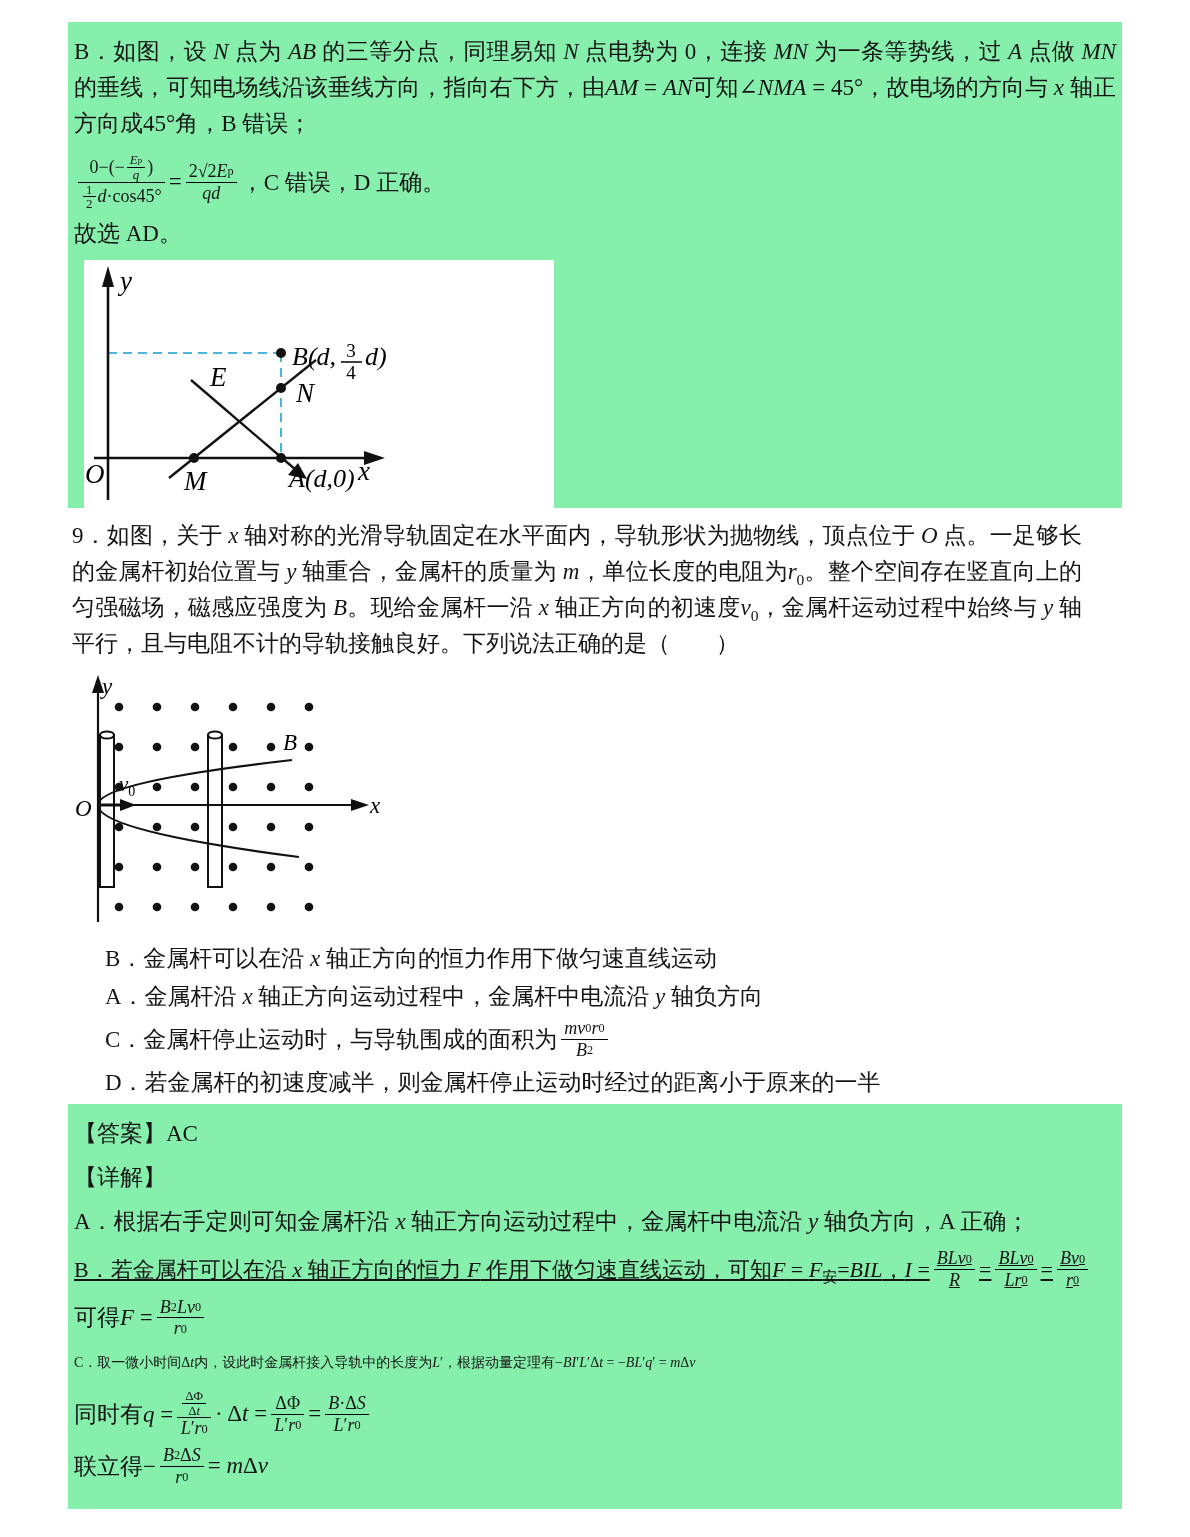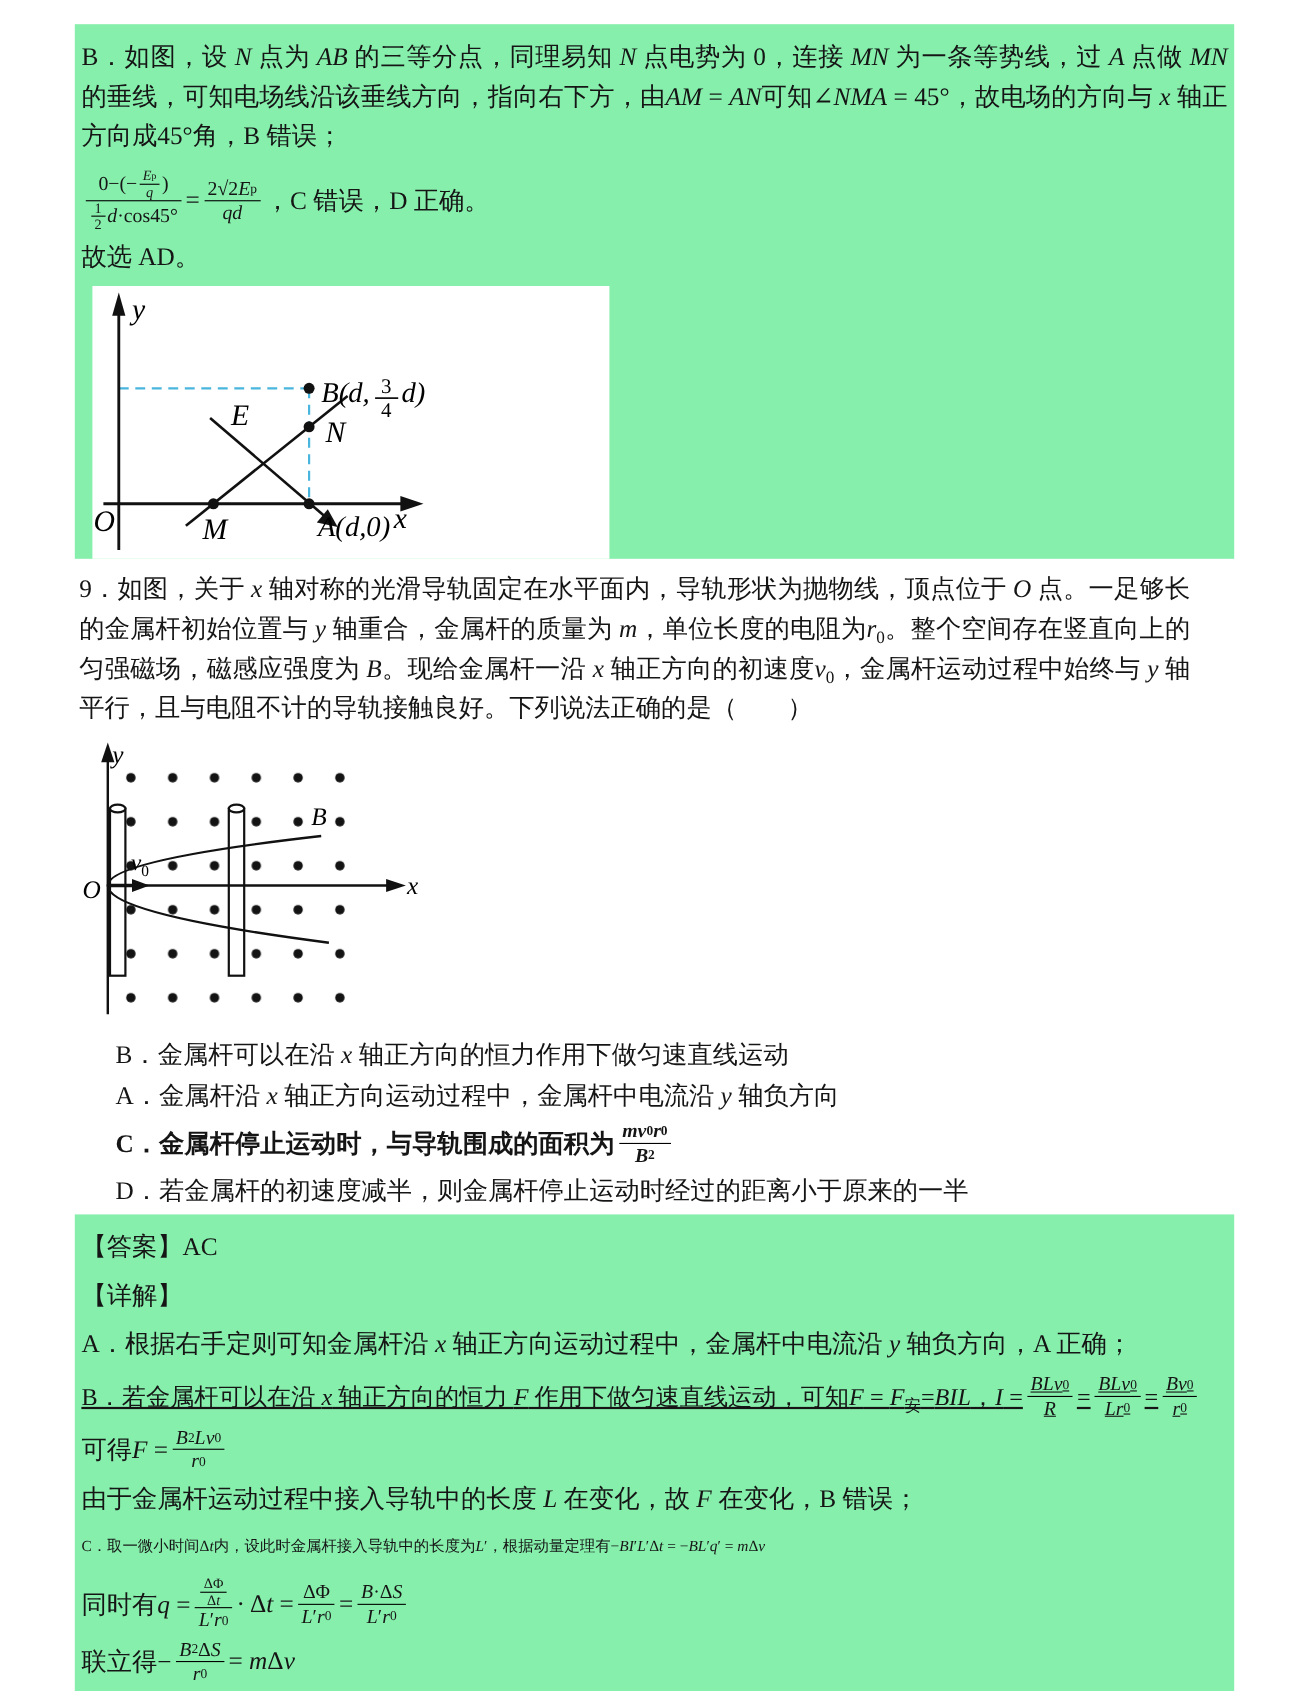--- a/index.html
+++ b/index.html
@@ -19,21 +19,21 @@
   .frac>.den{padding:0 3px;display:flex;align-items:center;justify-content:center;}
   .frac .frac{font-size:13px;margin:0 2px;line-height:1.05;}
   .cd-line{min-height:64px;margin:8px 0 2px 0;}
   .cram{font-size:22px;text-decoration:underline;}
   .tight{font-size:14px;}
   .fig1{width:470px;height:248px;background:#fff;margin:6px 0 0 10px;}
   .fig2{width:320px;height:260px;margin:8px 0 12px 0;}
   .q9{padding:10px 108px 0 72px;}
   .opts{margin-left:33px;}
   .opts p{line-height:34px;margin:0 0 4px 0;}
-  .optc{margin:4px 0 6px 0;font-weight:bold;}
+  .optc{margin:4px 0 6px 0;}
   svg text{font-family:"Liberation Serif","DejaVu Serif",serif;}
   .ital{font-style:italic;}
   .rom{font-style:normal;}
 </style>
 </head>
 <body>
 
 <div class="page">
 
   <div class="gray block1">
@@ -212,21 +212,20 @@
             <i>Lv</i>
             <sub>0</sub>
           </span>
           <span class="den">
             <i>r</i>
             <sub>0</sub>
           </span>
         </span>
     </div>
 
-    <p>由于金属杆运动过程中接入导轨中的长度 <i>L</i> 在变化，故 <i>F</i> 在变化，B 错误；</p>
     <p class="tight">C．取一微小时间Δ<i>t</i>内，设此时金属杆接入导轨中的长度为<i>L</i>′，根据动量定理有−<i>BI</i>′<i>L</i>′Δ<i>t</i> = −<i>BL</i>′<i>q</i>′ = <i>m</i>Δ<i>v</i></p>
 
     <div class="fline">
       <span class="txt">同时有<i>q</i> =</span>
       <span class="frac">
         <span class="num">
           <span class="frac">
             <span class="num">ΔΦ</span>
             <span class="den">Δ<i>t</i></span>
           </span>

